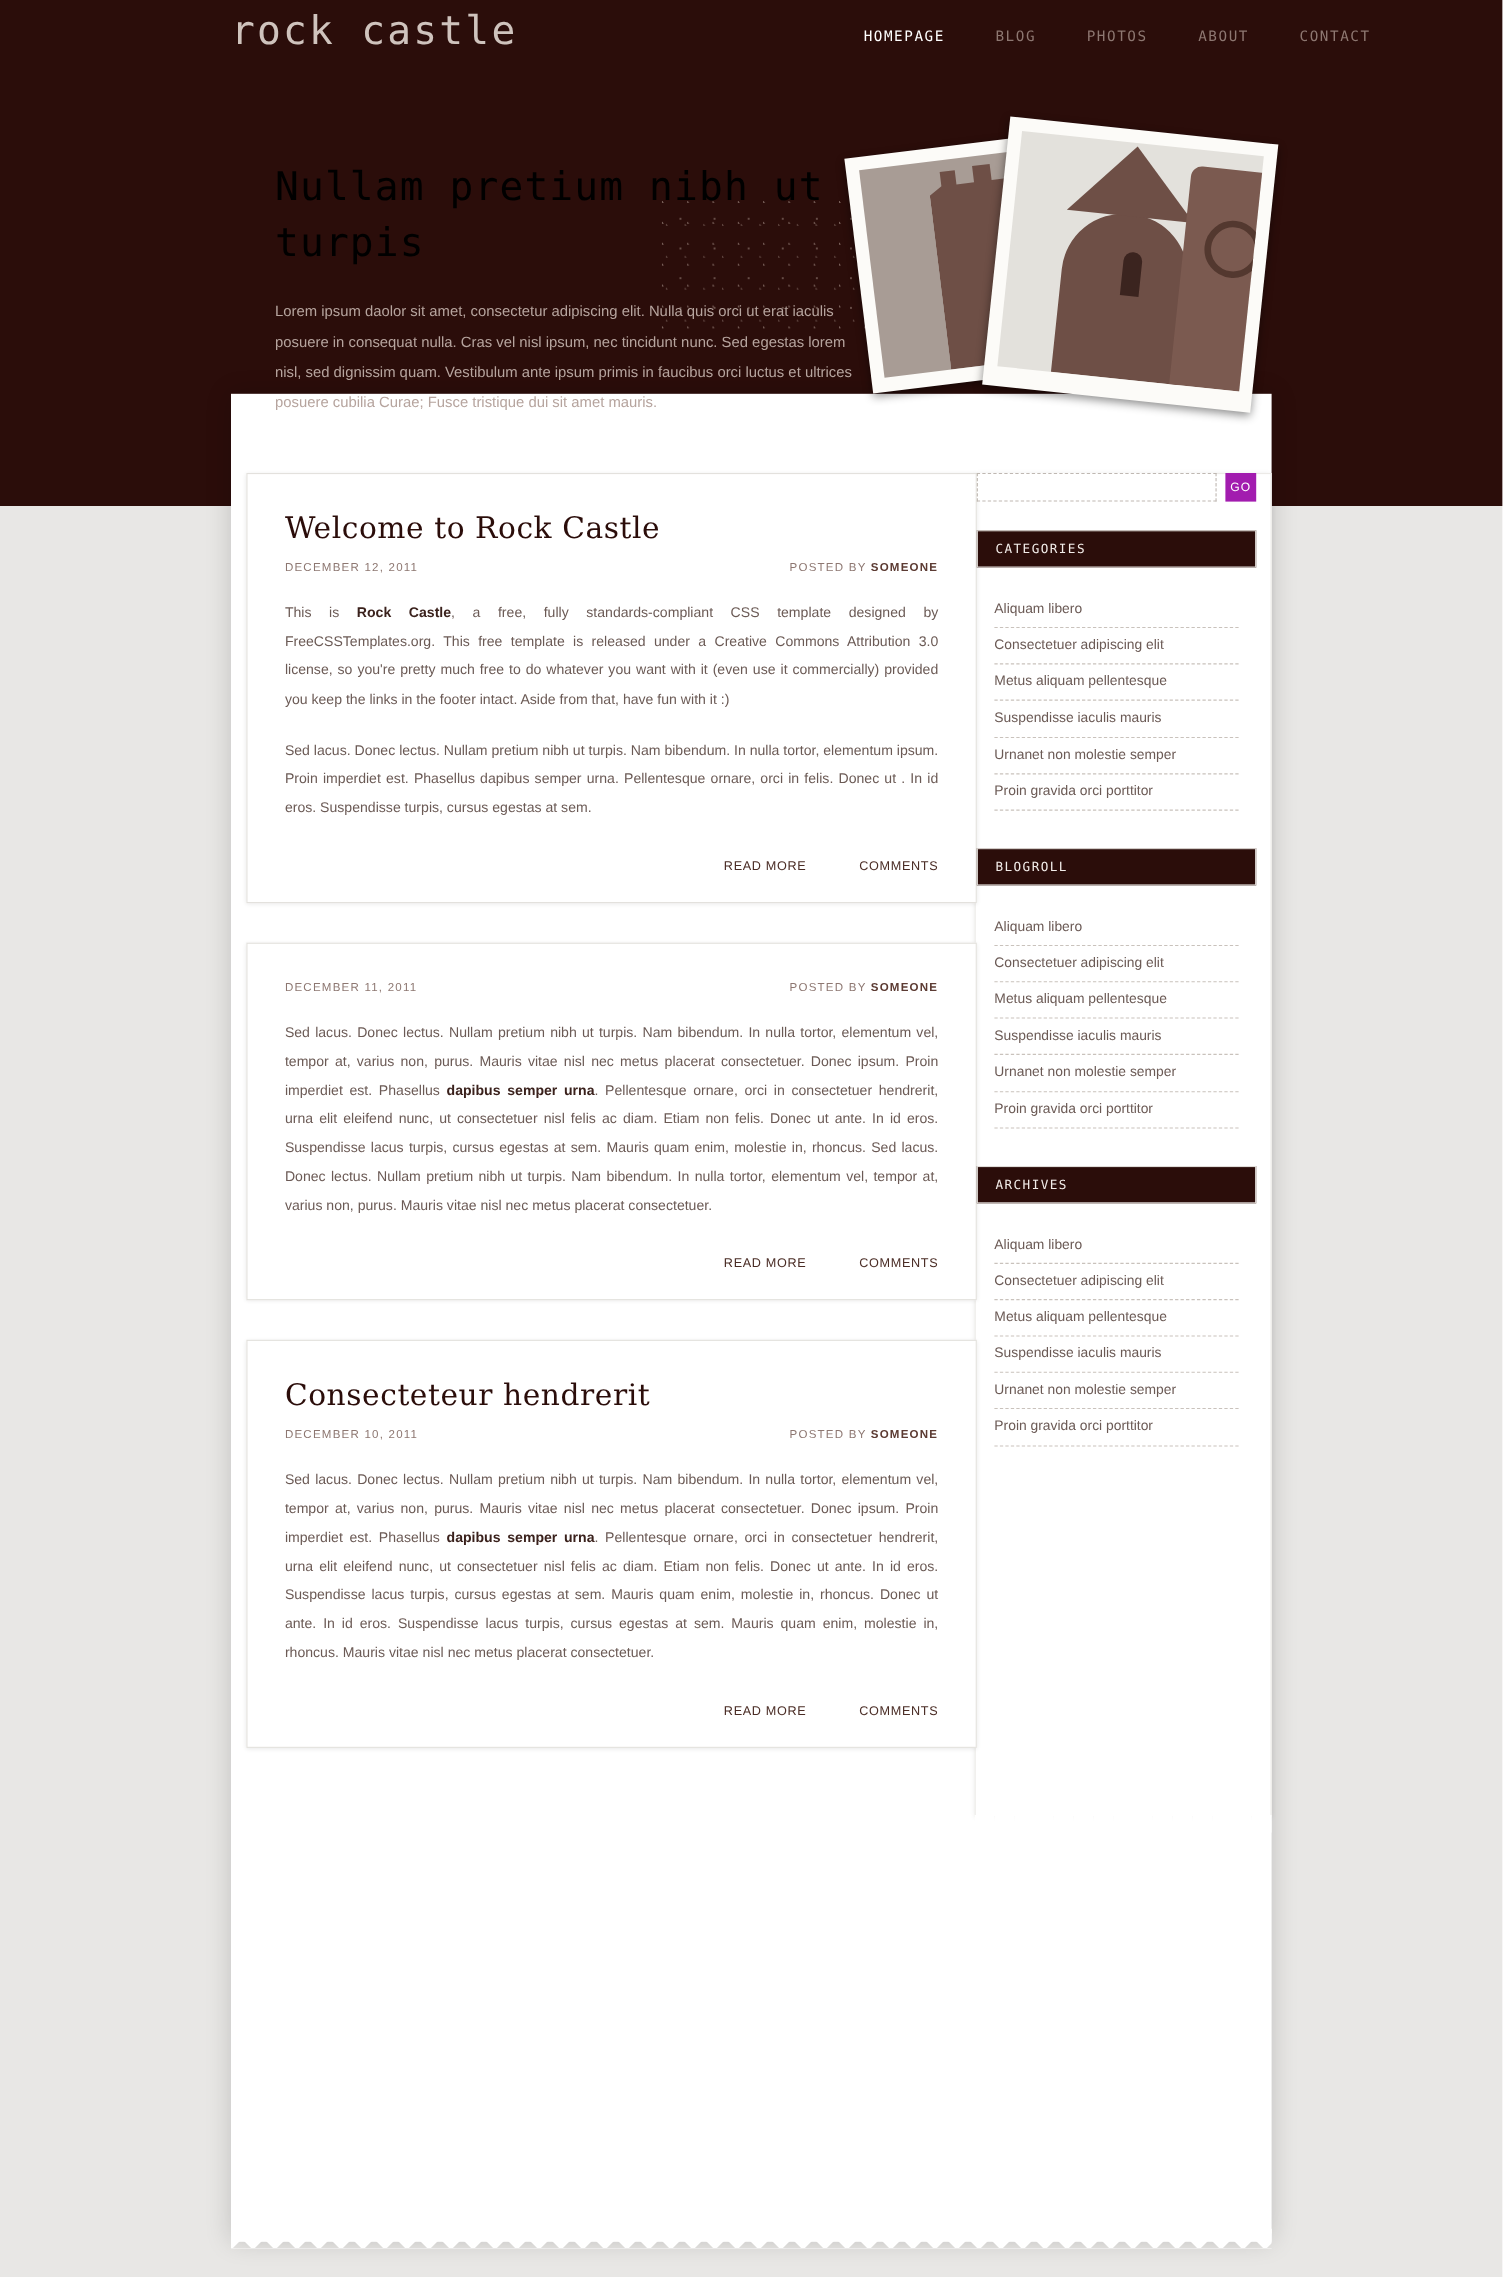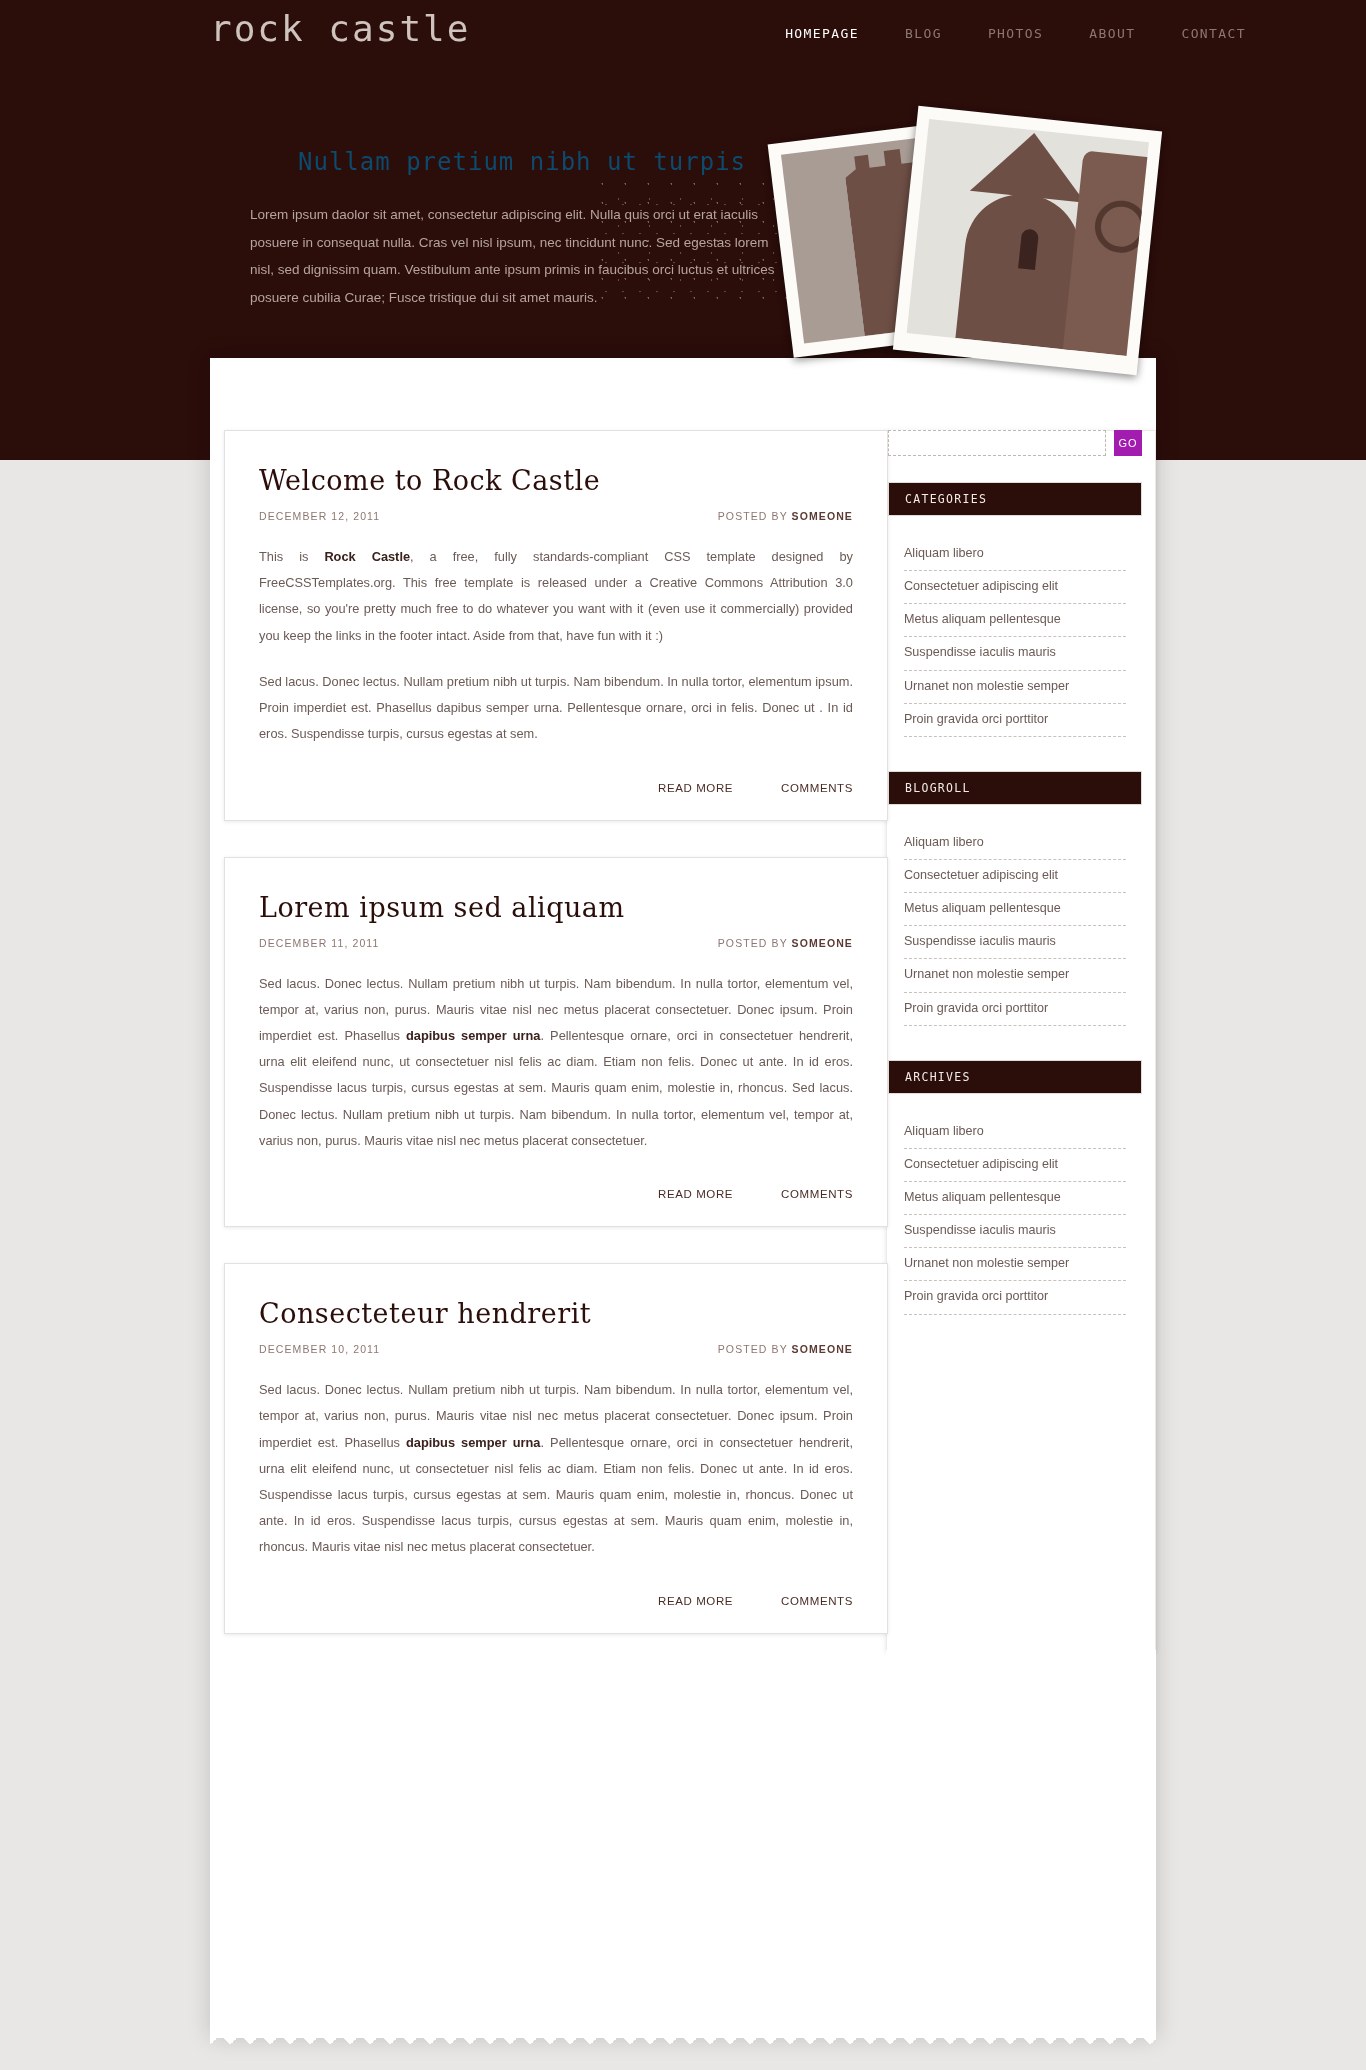--- a/index.html
+++ b/index.html
@@ -89,26 +89,25 @@
 
   
   #hero {
     position: absolute;
     left: 250px; top: 145px;
     width: 540px;
     z-index: 20;
   }
   #hero-title {
     font-family: "DejaVu Sans Mono", monospace;
-    font-size: 24px;
+    font-size: 36px;
     line-height: 1.42;
     letter-spacing: 1px;
-    color: #0c4a6e;
+    color: #000000;
     font-weight: 400;
-    margin-left: 48px;
   }
   #hero-text {
     margin-top: 22px;
     font-size: 13.5px;
     line-height: 2.05;
     color: #b6a49e;
     width: 535px;
   }
 
   
@@ -394,21 +393,20 @@
         <div class="post-body">
           <p>This is <strong>Rock Castle</strong>, a free, fully standards-compliant CSS template designed by FreeCSSTemplates.org. This free template is released under a Creative Commons Attribution 3.0 license, so you're pretty much free to do whatever you want with it (even use it commercially) provided you keep the links in the footer intact. Aside from that, have fun with it :)</p>
           <p>Sed lacus. Donec lectus. Nullam pretium nibh ut turpis. Nam bibendum. In nulla tortor, elementum ipsum. Proin imperdiet est. Phasellus dapibus semper urna. Pellentesque ornare, orci in felis. Donec ut . In id eros. Suspendisse turpis, cursus egestas at sem.</p>
         </div>
         <div class="post-links">
           <span>READ MORE</span>
           <span>COMMENTS</span>
         </div>
       </article>
       <article class="post">
-        <h2 class="post-title">Lorem ipsum sed aliquam</h2>
         <div class="post-meta">
           <span>DECEMBER 11, 2011</span>
           <span>POSTED BY <span class="author">SOMEONE</span></span>
         </div>
         <div class="post-body">
           <p>Sed lacus. Donec lectus. Nullam pretium nibh ut turpis. Nam bibendum. In nulla tortor, elementum vel, tempor at, varius non, purus. Mauris vitae nisl nec metus placerat consectetuer. Donec ipsum. Proin imperdiet est. Phasellus <strong>dapibus semper urna</strong>. Pellentesque ornare, orci in consectetuer hendrerit, urna elit eleifend nunc, ut consectetuer nisl felis ac diam. Etiam non felis. Donec ut ante. In id eros. Suspendisse lacus turpis, cursus egestas at sem. Mauris quam enim, molestie in, rhoncus. Sed lacus. Donec lectus. Nullam pretium nibh ut turpis. Nam bibendum. In nulla tortor, elementum vel, tempor at, varius non, purus. Mauris vitae nisl nec metus placerat consectetuer.</p>
         </div>
         <div class="post-links">
           <span>READ MORE</span>
           <span>COMMENTS</span>

